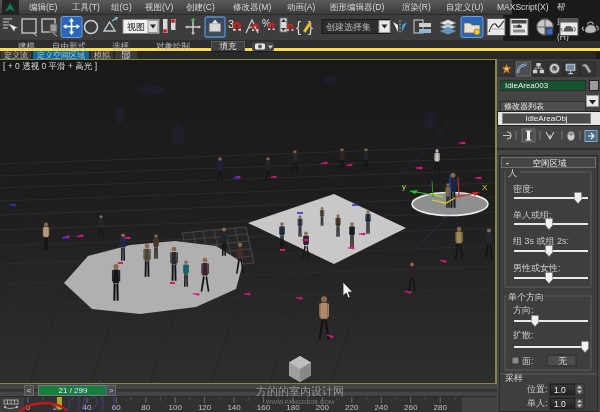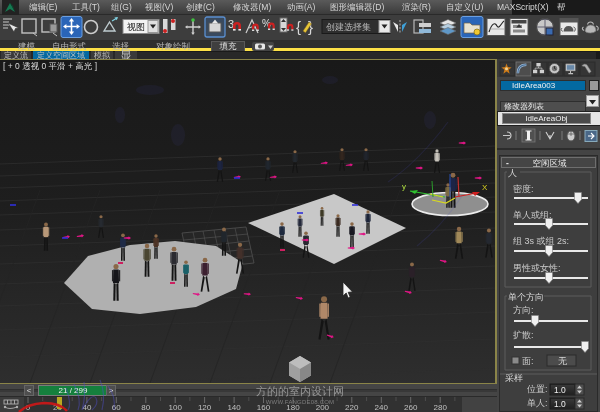--- a/index.html
+++ b/index.html
@@ -21,21 +21,21 @@
 <span class="abs mi" style="left:145px;top:0;">视图(V)</span>
 <span class="abs mi" style="left:186px;top:0;">创建(C)</span>
 <span class="abs mi" style="left:233px;top:0;">修改器(M)</span>
 <span class="abs mi" style="left:287px;top:0;">动画(A)</span>
 <span class="abs mi" style="left:330px;top:0;">图形编辑器(D)</span>
 <span class="abs mi" style="left:402px;top:0;">渲染(R)</span>
 <span class="abs mi" style="left:446px;top:0;">自定义(U)</span>
 <span class="abs mi" style="left:497px;top:0;">MAXScript(X)</span>
 <span class="abs mi" style="left:557px;top:0;">帮助(H)</span>
 </div>
-<div class="abs" style="left:0;top:15px;width:600px;height:26px;background:#3d3d3d;border-bottom:1px solid #2d2d2d;text-decoration:underline;">
+<div class="abs" style="left:0;top:15px;width:503px;height:26px;background:#3d3d3d;border-bottom:1px solid #2d2d2d;text-decoration:underline;">
 <svg class="abs" style="left:0;top:0" width="600" height="26">
 <g stroke="#c9c9c9" stroke-width="1.2">
           <path d="M3,4 h9 M3,7 h6 M3,10 h7 M3,13 h5"></path>
         </g>
         <path d="M8,8 l6,9 1.5,-3.5 3.5,-0.5 Z" fill="#e8e8e8" stroke="#333" stroke-width="0.7"></path>
         <rect x="22" y="4" width="14" height="14" fill="none" stroke="#c2c2c2" stroke-width="1.4"></rect>
         <path d="M33,18 l4,3" stroke="#c2c2c2"></path>
         <rect x="42" y="4" width="13" height="13" fill="none" stroke="#c2c2c2" stroke-width="1.4"></rect>
         <rect x="50" y="9" width="7" height="8" fill="#9a9a9a" stroke="#555"></rect>
         <path d="M53,18 l4,3" stroke="#c2c2c2"></path>
@@ -190,21 +190,21 @@
         </g>
         <g transform="translate(68,4) scale(0.85)">
           <rect x="0.5" y="1" width="12" height="8.5" rx="1" fill="#d8d8d8" stroke="#555"></rect>
           <rect x="2" y="2.5" width="9" height="5.5" fill="#6888a8"></rect>
           <path d="M4,12.5 h5.5 M6.5,9.5 v3" stroke="#c0c0c0" stroke-width="1.2"></path>
         </g>
         <g transform="translate(84,4) scale(0.85)">
           <path d="M1,3 q3,-3 6,-1 l5,8 -2.5,2 -5,-8 q-3,0 -3.5,-1 Z" fill="#b0b0b0" stroke="#666" stroke-width="0.6"></path>
         </g>
       </svg>
-      <div class="abs" style="left:3px;top:21px;width:86px;height:11px;background:#0369a1;border:1px solid #2e2e2e;font-size:8px;line-height:9px;color:#f0f0f0;padding-left:11px;">IdleArea003</div>
+      <div class="abs" style="left:3px;top:21px;width:86px;height:11px;background:#14532d;border:1px solid #2e2e2e;font-size:8px;line-height:9px;color:#f0f0f0;padding-left:4px;">IdleArea003</div>
       <div class="abs" style="left:92px;top:21px;width:10px;height:11px;background:#9a9a9a;border:1px solid #222;"></div>
       <div class="abs" style="left:3px;top:36px;width:86px;height:12px;background:#4e4e4e;border:1px solid #2e2e2e;font-size:8px;line-height:10px;color:#e8e8e8;padding-left:3px;margin-top:6px;">修改器列表</div>
       <div class="abs" style="left:89px;top:36px;width:13px;height:12px;background:#e8e8e8;border:1px solid #999;"></div>
       <svg class="abs" style="left:89px;top:36px" width="13" height="13">
         <path d="M3,5 h7 l-3.5,4.5 Z" fill="#222"></path>
       </svg>
       <div class="abs" style="left:0;top:52px;width:108px;height:15px;background:#e5e5e5;border:1px solid #1f1f1f;">
         <div class="abs" style="left:4px;top:1px;width:89px;height:11px;background:#4a4a4a;border:1px solid #8a8a8a;font-size:8px;line-height:10px;color:#f2f2f2;text-align:center;">IdleAreaObj</div>
       </div>
       <svg class="abs" style="left:3px;top:69px" width="99" height="15">

